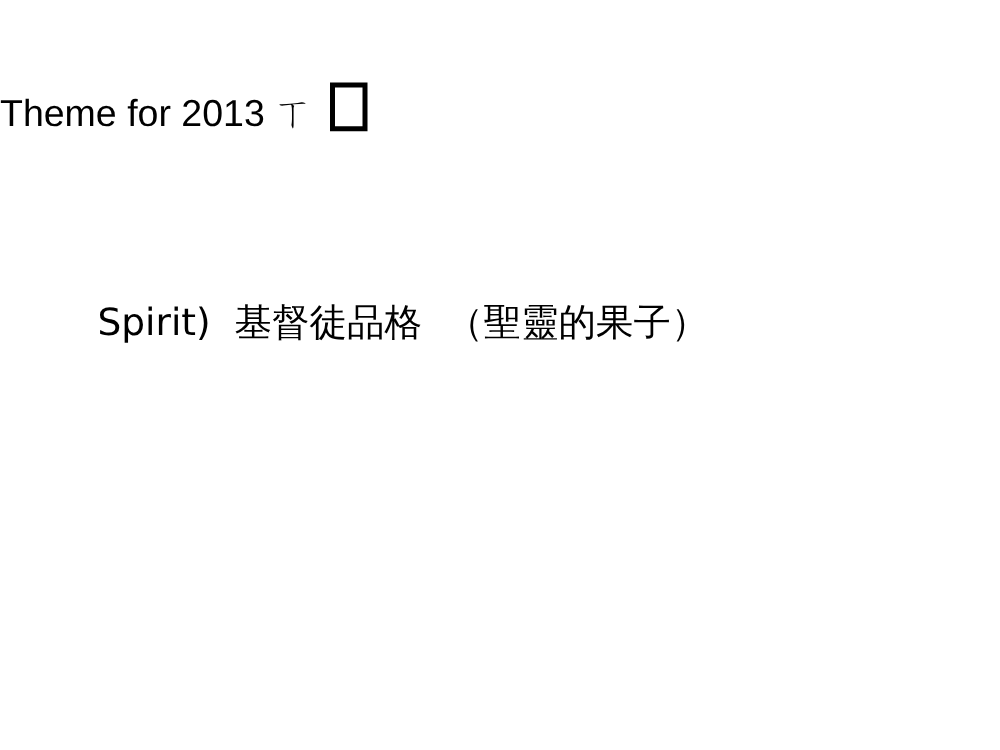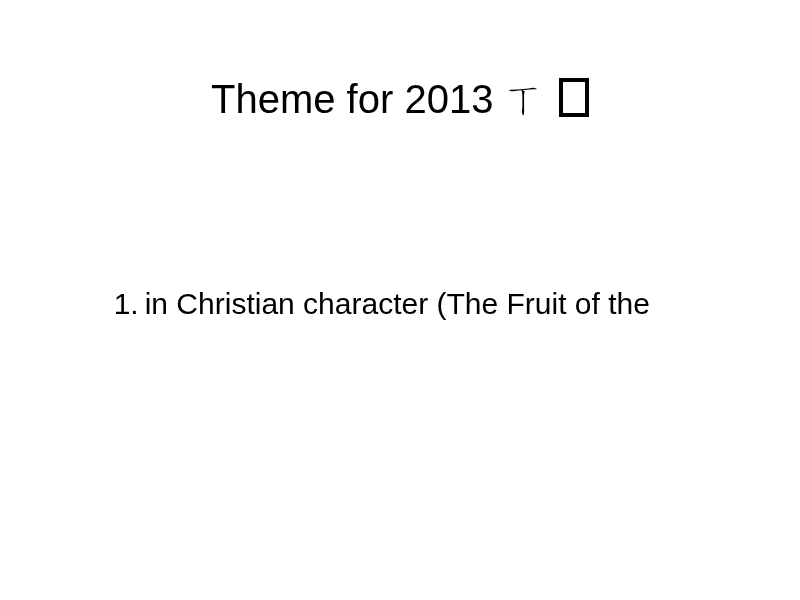--- a/index.html
+++ b/index.html
@@ -22,22 +22,22 @@
     background: #ffffff;
     box-sizing: border-box;
   }
 
   
   .slide-title {
     position: absolute;
     left: 0;
     top: 46px;
     width: 800px;
-    text-align: center;
-    font-size: 40px;
+    text-align: left;
+    font-size: 30px;
     line-height: 52px;
     font-weight: normal;
     letter-spacing: 0px;
     white-space: nowrap;
   }
   .title-text {
     display: inline;
   }
   .title-suffix {
     display: inline;
@@ -92,20 +92,18 @@
 <div class="slide">
 
   <h1 class="slide-title">
     <span class="title-text">Theme for 2013 </span><span class="title-suffix cjk">ㄒ</span><span class="tofu-box"></span>
   </h1>
 
   <div class="body-block">
 
 
     <div class="body-line list-item">
-      <span class="item-wrap">
-        <span class="marker">1.</span><span>in Christian character (The Fruit of the</span>
-      </span>
+      <span class="item-wrap cjk">Spirit)  基督徒品格  （聖靈的果子）</span>
     </div>
 
   </div>
 
 </div>
 
 </body></html>

